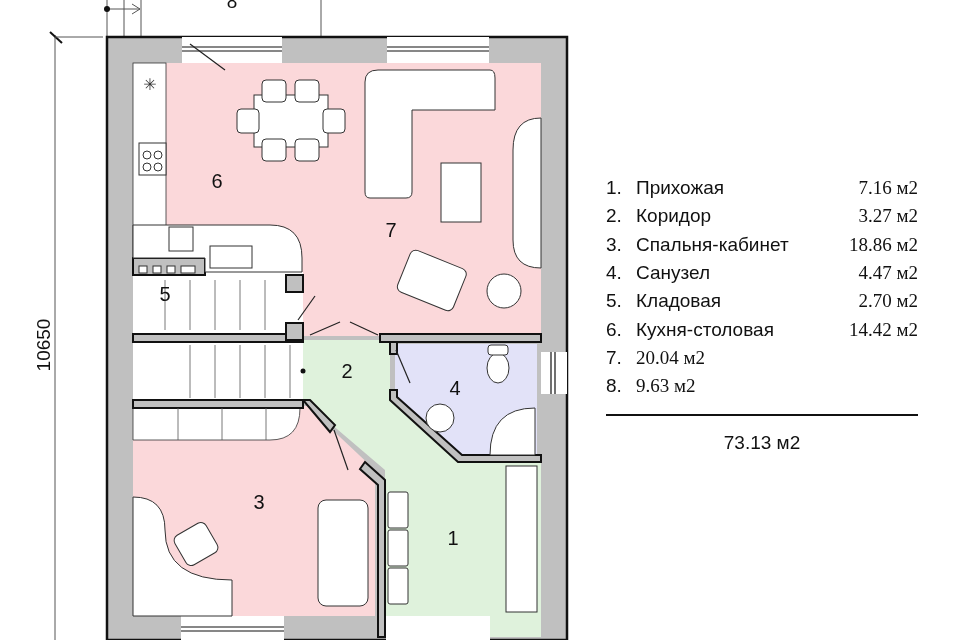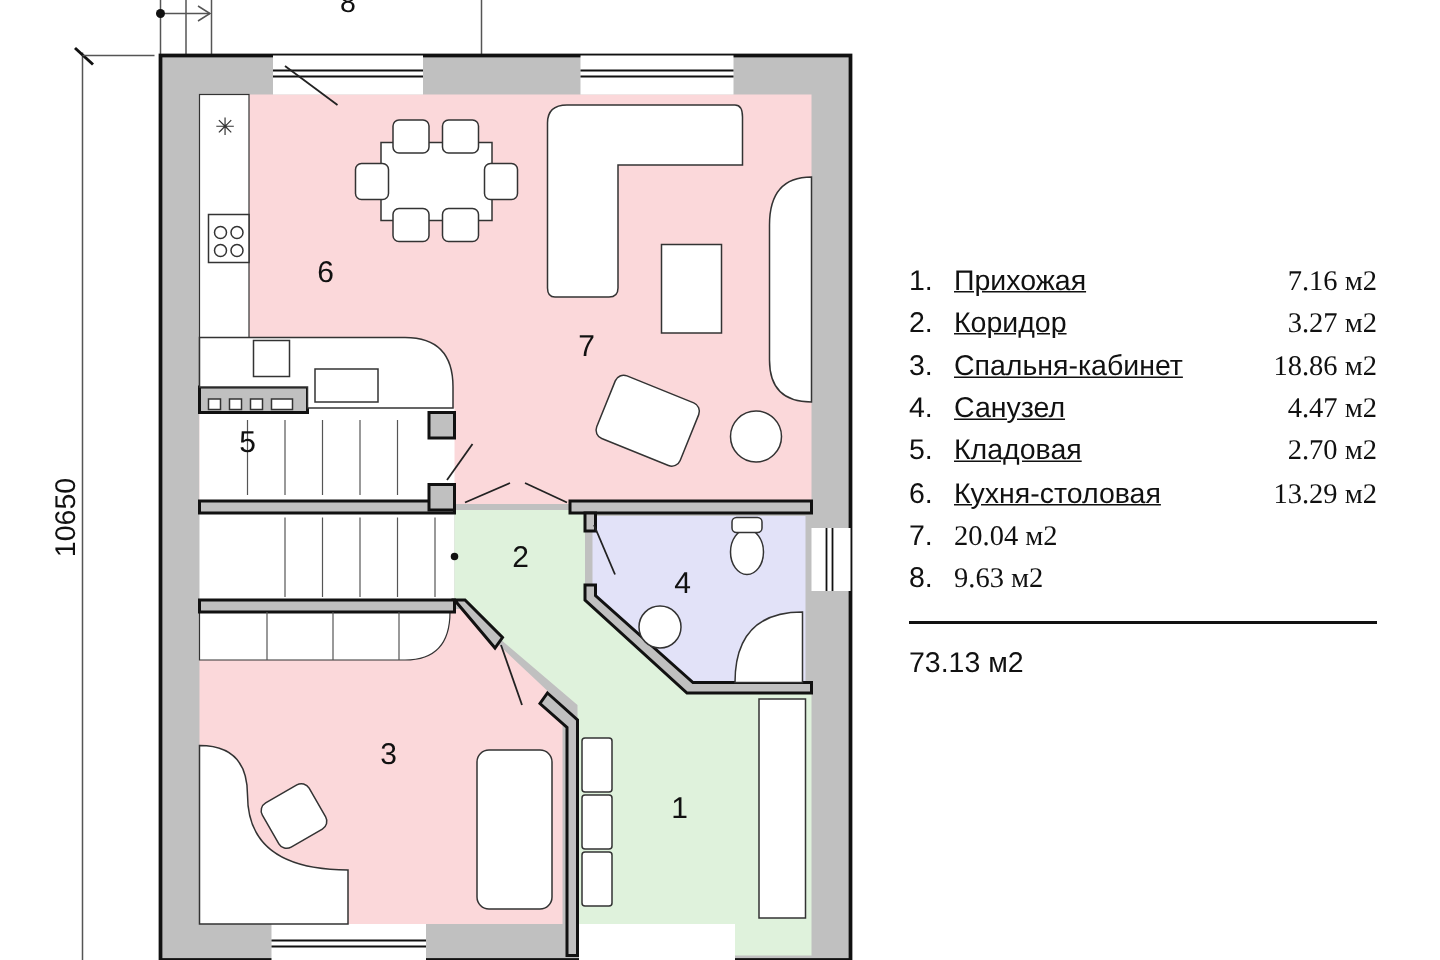--- a/index.html
+++ b/index.html
@@ -1,24 +1,24 @@
 <!DOCTYPE html>
 <html><head>
 <meta charset="utf-8">
 <style>
   html, body { margin:0; padding:0; background:#ffffff; }
   body { width:960px; height:640px; position:relative; overflow:hidden; font-family:"Liberation Sans", sans-serif; }
   #plan { position:absolute; left:0; top:0; width:600px; height:640px; }
   .legend { position:absolute; left:606px; top:174px; width:312px; font-family:"Liberation Sans", sans-serif; font-size:19px; color:#111; }
   .legend-row { display:flex; height:28.3px; align-items:center; }
   .legend-num { width:30px; }
-  .legend-name { flex:1;text-decoration:underline; }
+  .legend-name { flex:1; }
   .legend-area { text-align:right;font-family:Liberation Serif, serif; }
   .legend-rule { height:0; border-top:2px solid #111; margin:14px 0 16px 0; }
-  .legend-total { text-align:left; }
+  .legend-total { text-align:center; }
   .room-label { font-family:"Liberation Sans", sans-serif; font-size:20px; fill:#111; }
   .dim-label { font-family:"Liberation Sans", sans-serif; font-size:19px; fill:#111; }
 </style>
 </head>
 <body>
 
 <svg id="plan" viewBox="0 0 600 640" xmlns="http://www.w3.org/2000/svg">
 
   <g stroke="#555" stroke-width="1" fill="none">
     <line x1="55" y1="35" x2="55" y2="640"></line>
@@ -197,21 +197,21 @@
     <span class="legend-area">4.47 м2</span>
   </div>
   <div class="legend-row">
     <span class="legend-num">5.</span>
     <span class="legend-name">Кладовая</span>
     <span class="legend-area">2.70 м2</span>
   </div>
   <div class="legend-row">
     <span class="legend-num">6.</span>
     <span class="legend-name">Кухня-столовая</span>
-    <span class="legend-area">13.29 м2</span>
+    <span class="legend-area">14.42 м2</span>
   </div>
   <div class="legend-row">
     <span class="legend-num">7.</span>
     <span class="legend-area">20.04 м2</span>
   </div>
   <div class="legend-row">
     <span class="legend-num">8.</span>
     <span class="legend-area">9.63 м2</span>
   </div>
   <div class="legend-rule"></div>

